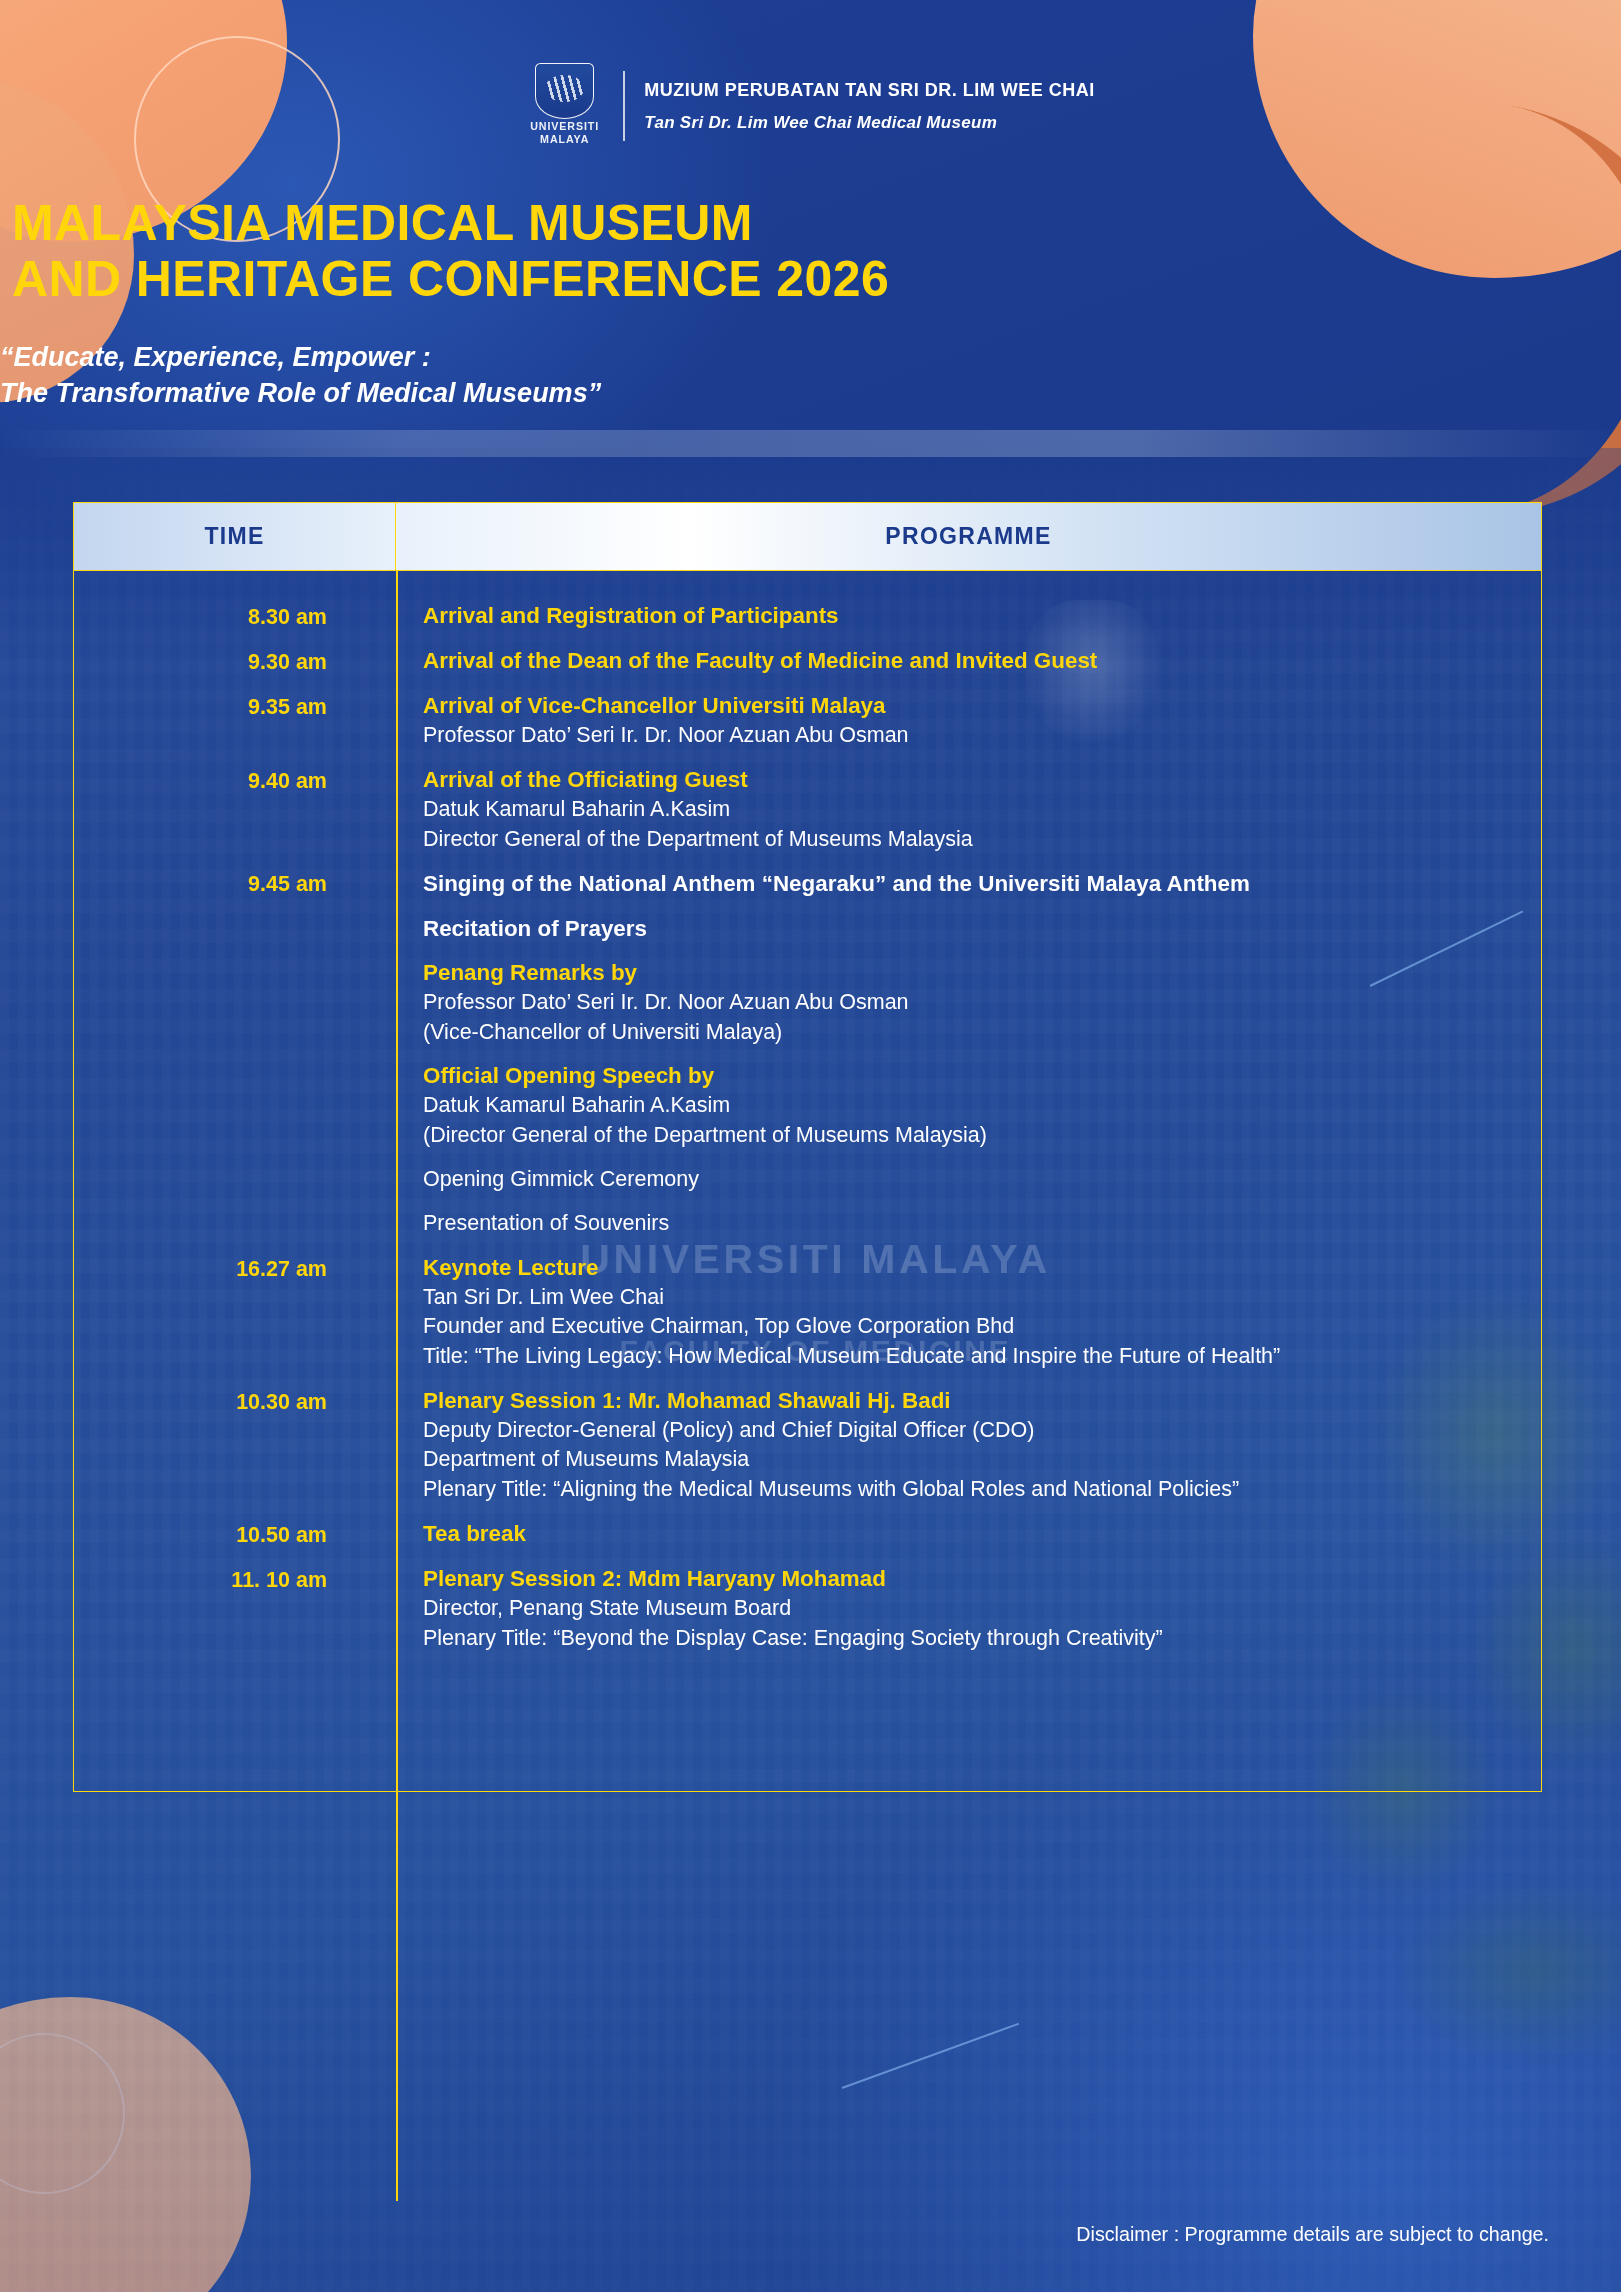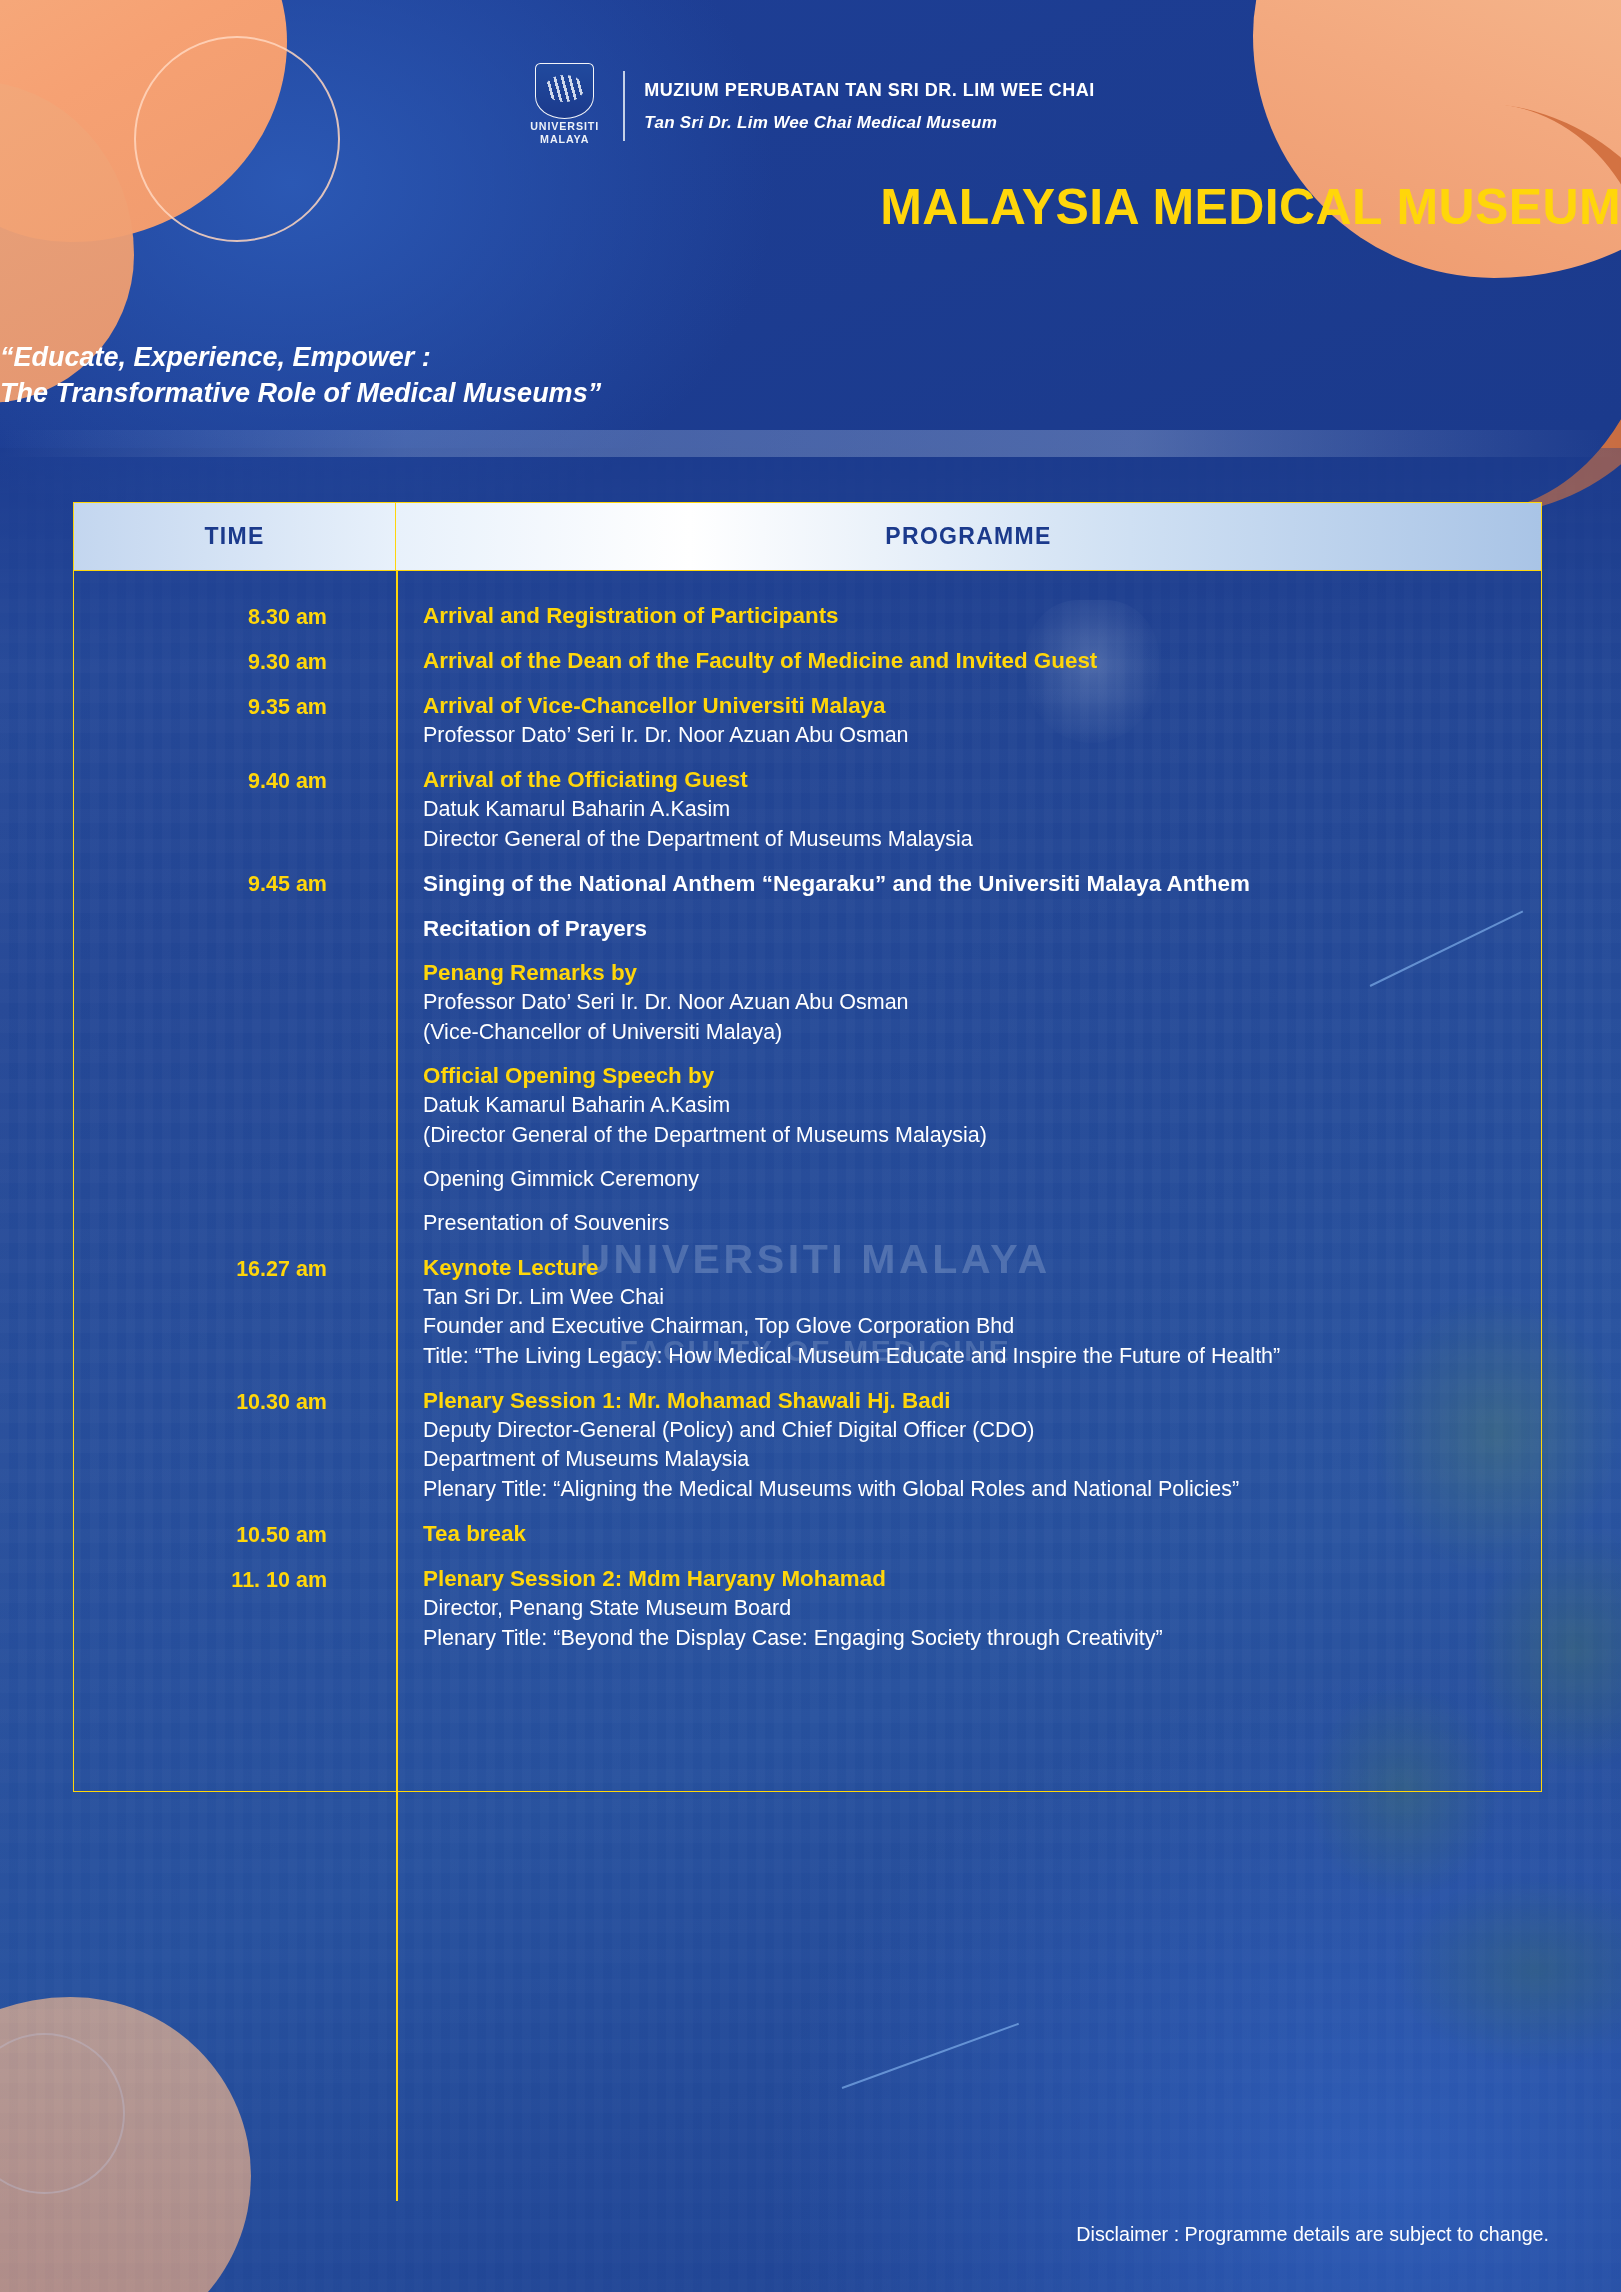--- a/index.html
+++ b/index.html
@@ -119,22 +119,22 @@
     border-radius:50%;
   }
   .um-logo .lbl { position:absolute; left:0; top:57px; width:77px; text-align:center; color:#eef2f8;
     font-size:10.7px; font-weight:bold; line-height:12.5px; letter-spacing:0.9px; }
   .divider-v { width:1.8px; height:70px; background:#d7e0ef; opacity:.9; }
   .museum-title { color:#ffffff; }
   .museum-title .l1 { font-size:18px; font-weight:bold; letter-spacing:0.5px; }
   .museum-title .l2 { font-size:17px; font-style:italic; font-weight:bold; letter-spacing:0.3px; margin-top:12px; }
 
   .conf-title {
-    position:absolute; left:0; top:179px; width:1621px; text-align:right;
-    color:#ffd60a; font-weight:bold; font-size:50px; line-height:56px; letter-spacing:0.4px;
+    position:absolute; left:0; top:195px; width:1621px; text-align:left;
+    color:#ffd60a; font-weight:bold; font-size:50px; line-height:56px; letter-spacing:0.4px;padding-left:12px;
   }
   .conf-sub {
     position:absolute; left:0; top:339px; width:1621px; 
     color:#ffffff; font-style:italic; font-weight:bold; font-size:27px; line-height:36px;
   }
 
   
   .table {
     position:absolute; left:73px; top:502px; width:1469px; height:1290px;
     border:1.8px solid #ffd60a;
@@ -209,20 +209,21 @@
     </div>
     <div class="divider-v"></div>
     <div class="museum-title">
       <div class="l1">MUZIUM PERUBATAN TAN SRI DR. LIM WEE CHAI</div>
       <div class="l2">Tan Sri Dr. Lim Wee Chai Medical Museum</div>
     </div>
   </div>
 
   <div class="conf-title">
     <div>MALAYSIA MEDICAL MUSEUM</div>
+    <div>AND HERITAGE  CONFERENCE 2026</div>
   </div>
 
   <div class="conf-sub">
     <div>“Educate, Experience, Empower :</div>
     <div>The Transformative Role of Medical Museums”</div>
   </div>
 
   <div class="table">
     <div class="thead">
       <div class="th-time">TIME</div>

